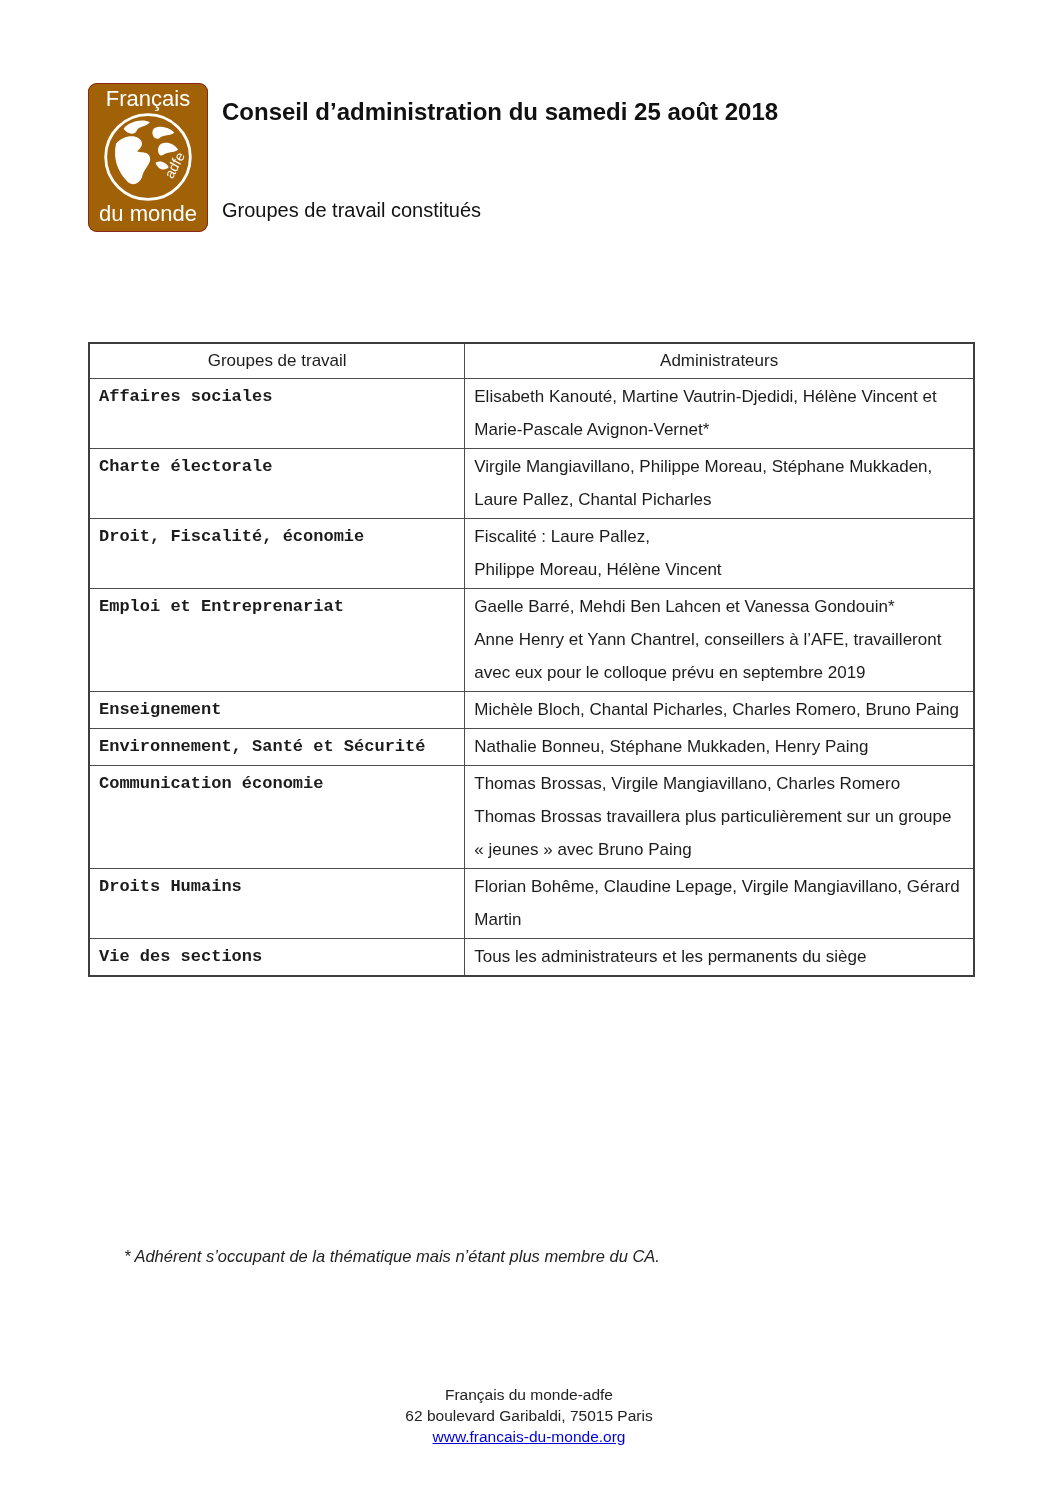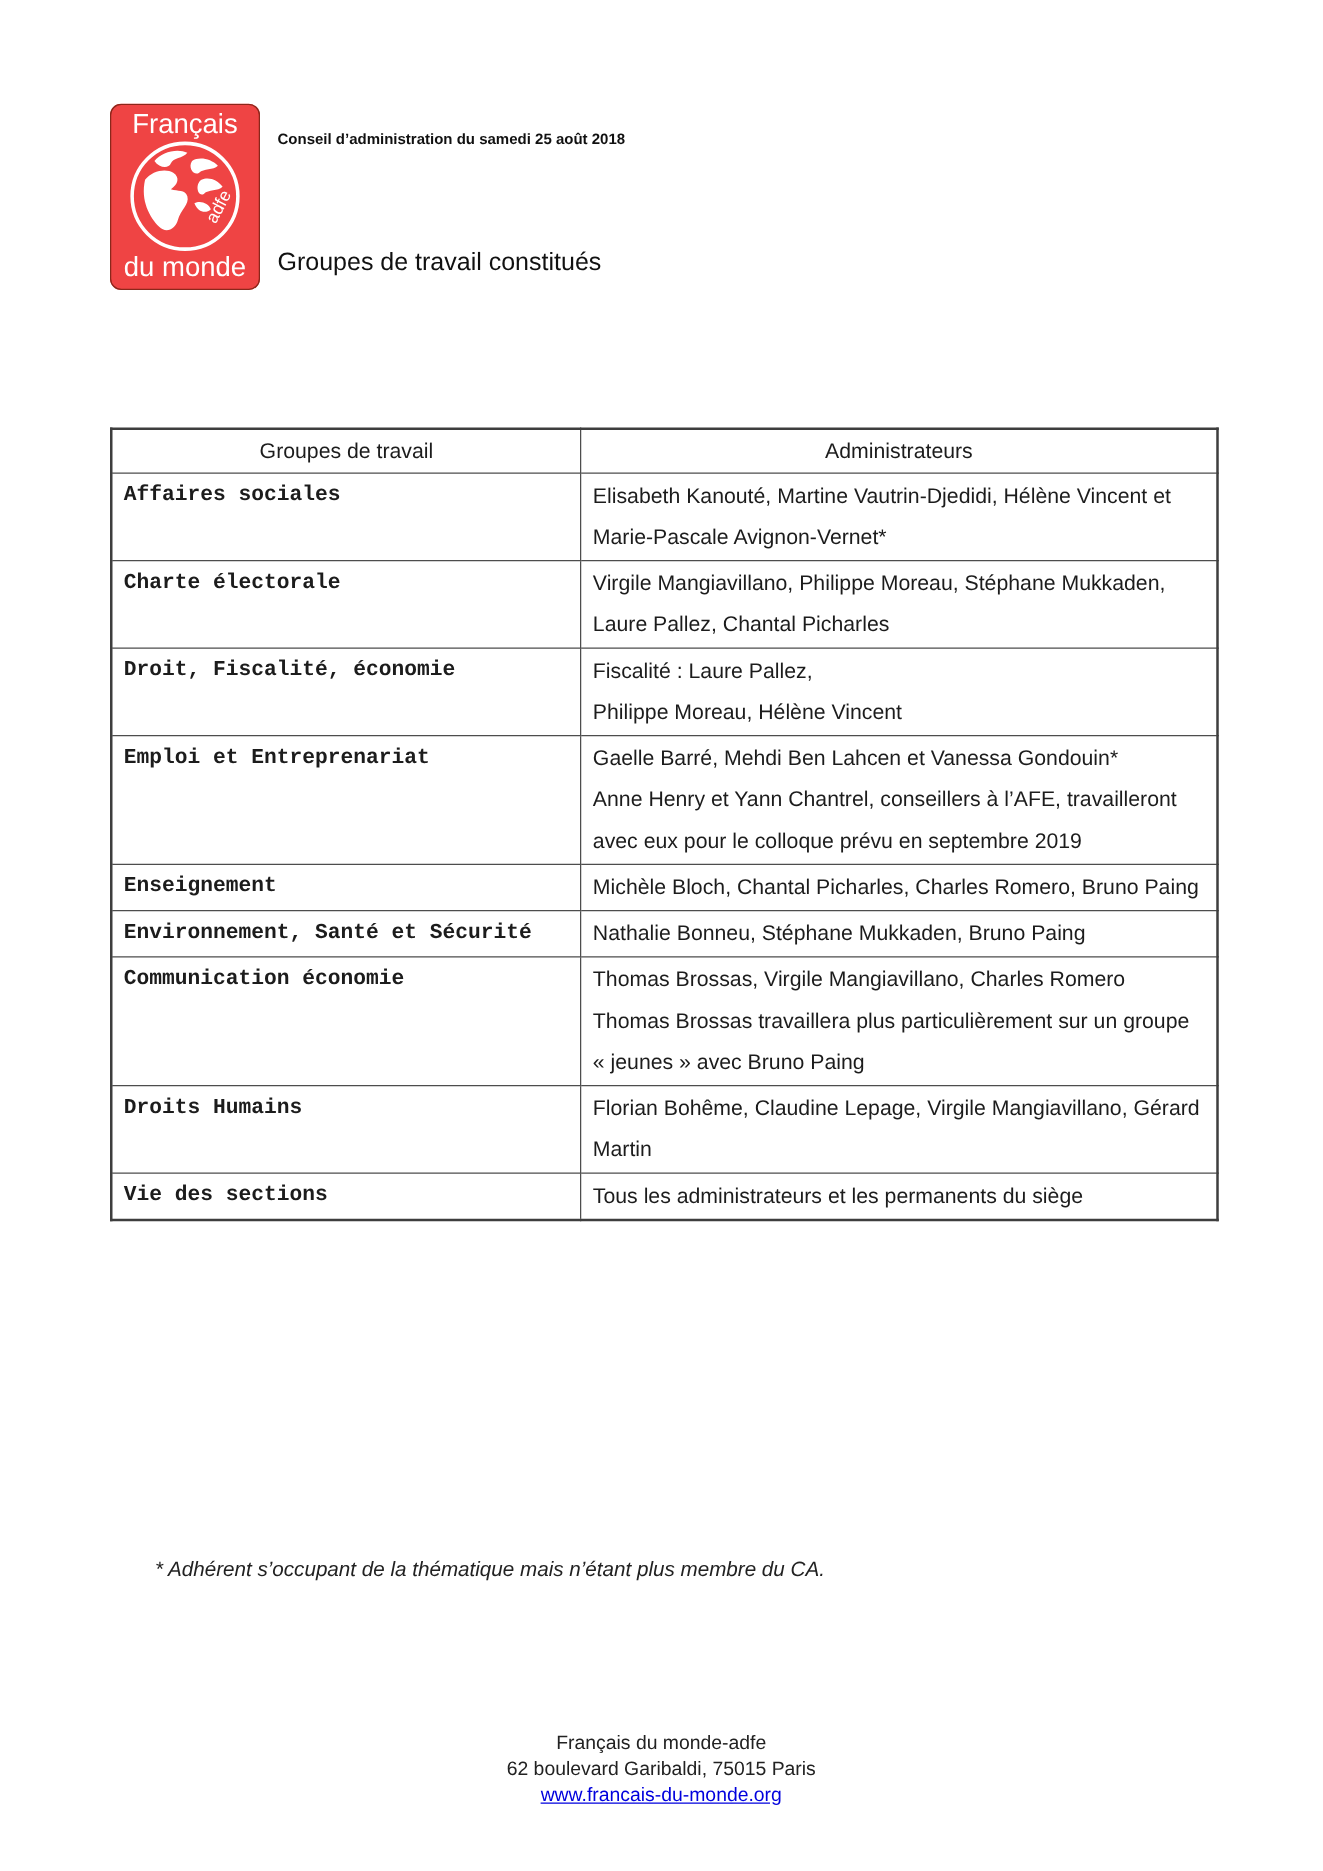--- a/index.html
+++ b/index.html
@@ -9,36 +9,36 @@
     background:#ffffff;
     font-family:"Liberation Sans","DejaVu Sans",sans-serif;
     color:#1c1c1c;
     overflow:hidden;
   }
 
   
   .logo{
     position:absolute;left:88px;top:83px;
     width:120px;height:149px;
-    background:#ef4444;
+    background:#a16207;
     border-radius:9px;
     box-shadow:0 0 0 1px #8a271b inset;
     display:flex;flex-direction:column;align-items:center;justify-content:space-between;
     padding:4px 0 6px 0;box-sizing:border-box;
   }
   .logo-top,.logo-bottom{
     color:#ffffff;font-size:22px;line-height:24px;letter-spacing:0px;
     white-space:nowrap;
   }
   .logo-globe{width:94px;height:94px;margin:-2px 0;}
 
   
   .doc-title{
     position:absolute;left:222px;top:99px;
-    font-size:12px;font-weight:bold;line-height:25px;color:#111;
+    font-size:24px;font-weight:bold;line-height:25px;color:#111;
   }
   .doc-subtitle{
     position:absolute;left:222px;top:198px;
     font-size:20px;font-weight:normal;line-height:25px;color:#111;
   }
 
   
   .groups-table{
     position:absolute;left:88px;top:342px;
     width:887px;
@@ -130,21 +130,21 @@
         <td class="group-cell">Emploi et Entreprenariat</td>
         <td class="admin-cell">Gaelle Barré, Mehdi Ben Lahcen et Vanessa Gondouin*
 Anne Henry et Yann Chantrel, conseillers à l’AFE, travailleront avec eux pour le colloque prévu en septembre 2019</td>
       </tr>
       <tr>
         <td class="group-cell">Enseignement</td>
         <td class="admin-cell">Michèle Bloch, Chantal Picharles, Charles Romero, Bruno Paing</td>
       </tr>
       <tr>
         <td class="group-cell">Environnement, Santé et Sécurité</td>
-        <td class="admin-cell">Nathalie Bonneu, Stéphane Mukkaden, Bruno Paing</td>
+        <td class="admin-cell">Nathalie Bonneu, Stéphane Mukkaden, Henry Paing</td>
       </tr>
       <tr>
         <td class="group-cell">Communication économie</td>
         <td class="admin-cell">Thomas Brossas, Virgile Mangiavillano, Charles Romero
 Thomas Brossas travaillera plus particulièrement sur un groupe « jeunes » avec Bruno Paing</td>
       </tr>
       <tr>
         <td class="group-cell">Droits Humains</td>
         <td class="admin-cell">Florian Bohême, Claudine Lepage, Virgile Mangiavillano, Gérard Martin</td>
       </tr>

